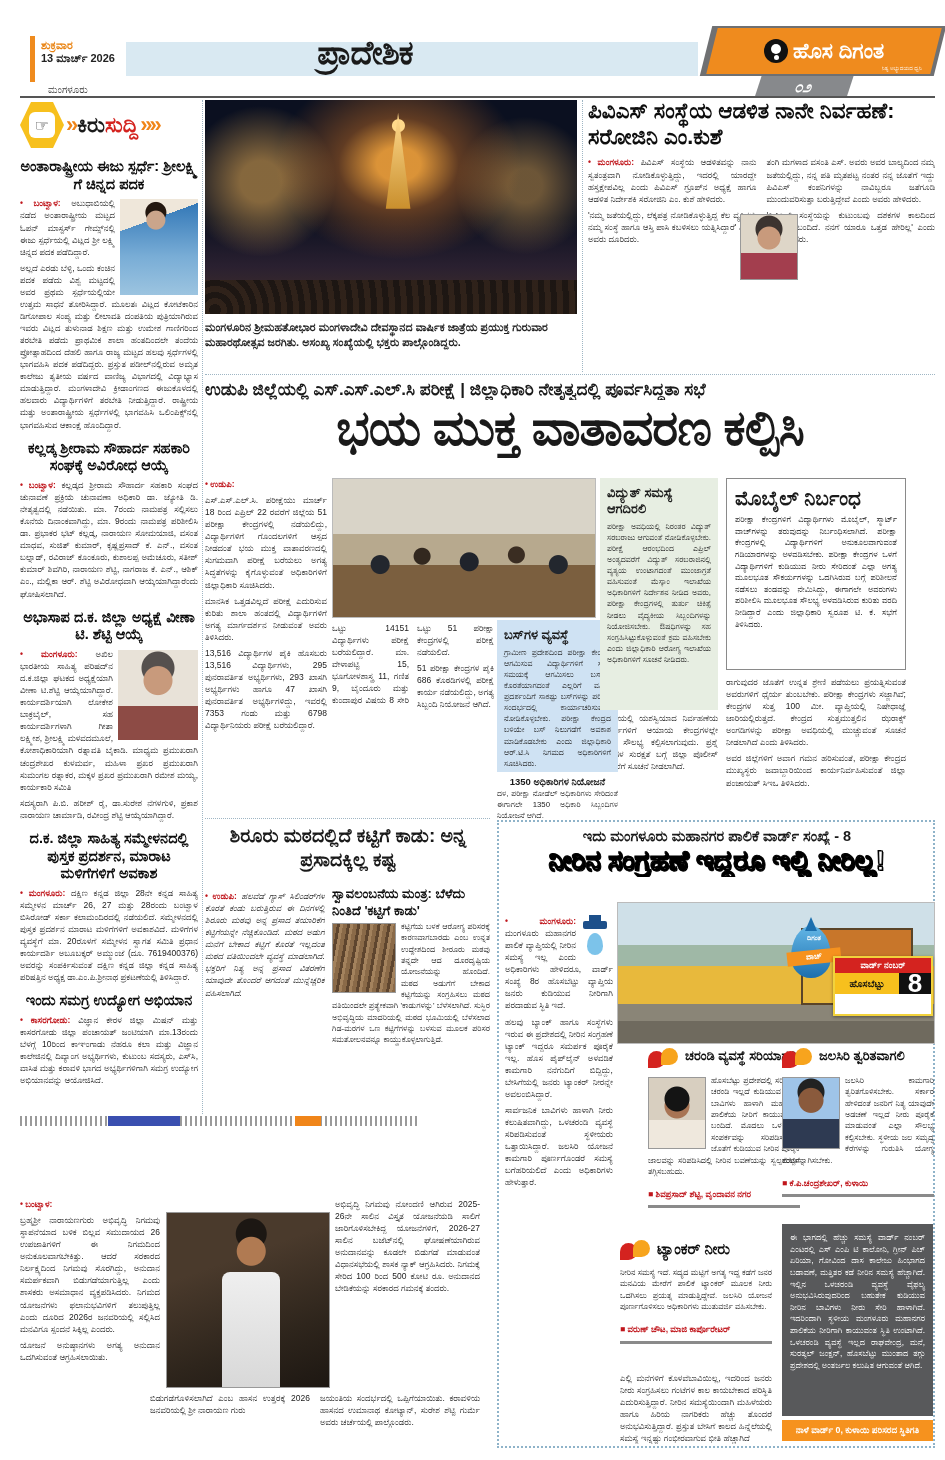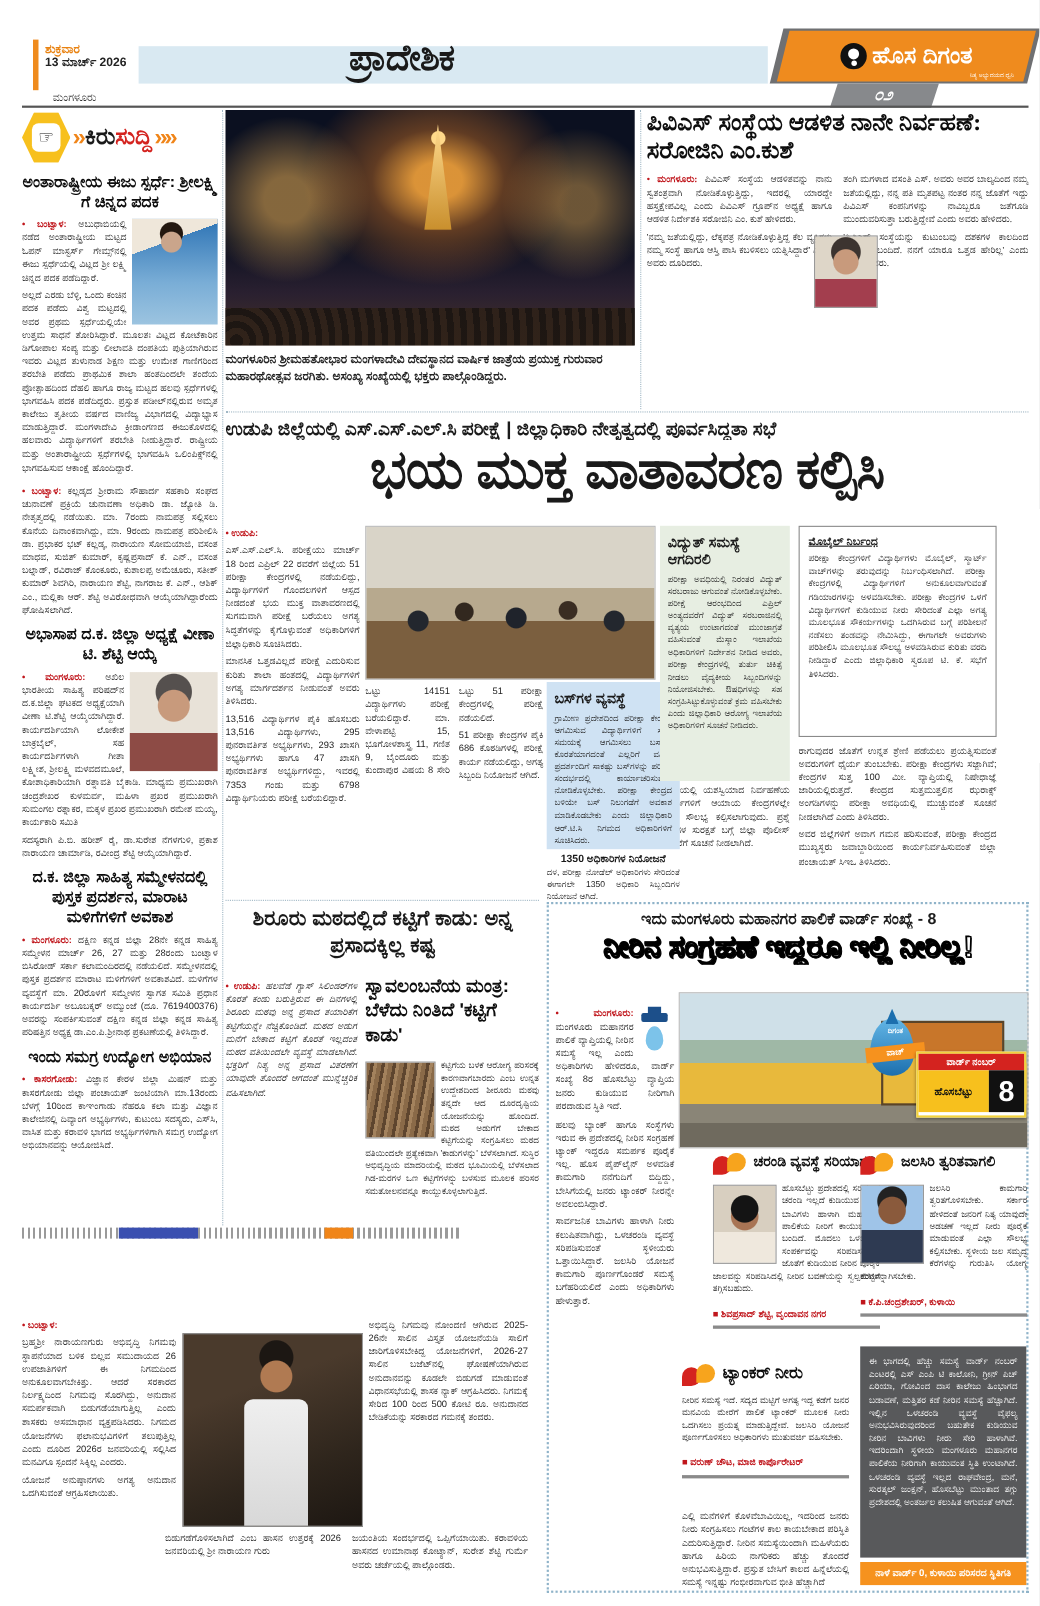--- a/index.html
+++ b/index.html
@@ -61,21 +61,21 @@
                radial-gradient(ellipse at 52% 30%,rgba(255,170,60,.85) 0 8%,rgba(255,140,40,.35) 22%,rgba(0,0,0,0) 45%),
                radial-gradient(circle at 15% 38%,rgba(255,190,90,.5) 0 6%,rgba(0,0,0,0) 22%),
                radial-gradient(circle at 86% 40%,rgba(255,190,90,.4) 0 5%,rgba(0,0,0,0) 20%),
                linear-gradient(180deg,#0b1020 0 55%,#2a2030 78%,#473327 100%);}
   .chariot{position:absolute;left:46%;top:6%;width:44px;height:96px;background:linear-gradient(180deg,#ffda8e,#c98f2d);
            clip-path:polygon(50% 0,78% 100%,22% 100%);}
   .crowd{position:absolute;left:0;bottom:0;width:100%;height:34px;
          background:repeating-radial-gradient(circle at 10px 30px,#1a1410 0 6px,#2e2118 6px 12px);opacity:.9;}
   .caption{font-size:11px;font-weight:bold;line-height:1.4;color:#222;}
   
-  .pvs{left:588px;top:98px;width:347px;font-family:Liberation Serif, serif;}
+  .pvs{left:588px;top:98px;width:347px;}
   .pvs h2{font-size:21.5px;line-height:1.22;margin-bottom:6px;}
   .cols2{column-count:2;column-gap:10px;}
   .ph-sarojini{position:absolute;left:152px;top:116px;width:56px;height:64px;border:1px solid #999;
     background:radial-gradient(circle at 50% 36%,#c89a7c 11px,rgba(0,0,0,0) 12px),
                radial-gradient(circle at 50% 22%,#3c3430 13px,rgba(0,0,0,0) 14px),
                linear-gradient(180deg,#ded6c8 0 60%,#a33e4e 60%);}
   
   .sslc-kicker{left:205px;top:380px;width:730px;font-size:17px;font-weight:bold;white-space:nowrap;overflow:hidden;}
   .sslc-head{left:205px;top:400px;width:730px;font-size:49px;font-weight:900;text-align:center;
              white-space:nowrap;overflow:hidden;letter-spacing:-1px;}
@@ -83,25 +83,25 @@
     background:radial-gradient(circle at 18% 62%,#23272e 9px,rgba(0,0,0,0) 10px),
                radial-gradient(circle at 34% 56%,#32281f 8px,rgba(0,0,0,0) 9px),
                radial-gradient(circle at 52% 60%,#1f232b 9px,rgba(0,0,0,0) 10px),
                radial-gradient(circle at 70% 55%,#3a2d22 8px,rgba(0,0,0,0) 9px),
                radial-gradient(circle at 86% 62%,#23272e 9px,rgba(0,0,0,0) 10px),
                linear-gradient(180deg,#d9d4c8 0 40%,#b7a98e 40% 62%,#7b5f3f 62%);}
   .boxtitle{font-size:13px;font-weight:900;margin-bottom:4px;}
   .busbox{left:497px;top:620px;width:121px;height:152px;background:#cfe2f3;padding:7px 7px;box-sizing:border-box;}
   .powerbox{left:600px;top:478px;width:118px;height:232px;background:#e7eee2;padding:7px;box-sizing:border-box;}
   .mobilebox{left:726px;top:478px;width:180px;height:192px;border:1px solid #8a8a8a;padding:8px;box-sizing:border-box;background:#fff;}
-  .mobilebox .boxtitle{font-size:10px;text-decoration:underline;}
+  .mobilebox .boxtitle{font-size:20px;}
   
   .shir-head{left:205px;top:824px;width:286px;font-size:19px;font-weight:900;text-align:center;line-height:1.25;}
   .selfbox{left:332px;top:886px;width:158px;height:228px;}
-  .selfbox h4{font-size:17px;line-height:1.3;margin-bottom:11px;}
+  .selfbox h4{font-size:13px;line-height:1.3;margin-bottom:1px;}
   .ph-wood{float:left;width:62px;height:68px;margin:2px 5px 2px 0;border:1px solid #999;
     background:repeating-linear-gradient(100deg,#8a6a48 0 4px,#5e452e 4px 7px,#a3825d 7px 10px);}
   
   .ward{left:497px;top:820px;width:438px;height:628px;border:2px dotted #8fb3c9;box-sizing:border-box;background:#fff;}
   .ward-kicker{left:505px;top:828px;width:424px;text-align:center;font-size:14.5px;font-weight:900;white-space:nowrap;overflow:hidden;}
   .ward-head{left:503px;top:846px;width:428px;text-align:center;font-size:27px;font-weight:900;color:#fff;
              -webkit-text-stroke:1.2px #000;text-shadow:0 0 1px #000,1px 1px 0 #000,-1px -1px 0 #000;
              white-space:nowrap;overflow:hidden;}
   .ph-tanker{left:617px;top:902px;width:316px;height:140px;position:absolute;border:1px solid #bbb;
     background:linear-gradient(180deg,#cfe0e8 0 30%,#9fb8a6 30% 45%,#e8b93c 45% 72%,#8a8577 72% 84%,#6f6a5e 84%);}
@@ -111,21 +111,21 @@
   .drop{width:40px;height:52px;margin:0 auto;background:linear-gradient(180deg,#63b6e6,#1c6fae);
         border-radius:50% 50% 50% 50%/62% 62% 40% 40%;position:relative;}
   .drop::before{content:"";position:absolute;left:14px;top:-9px;width:12px;height:14px;background:#1c6fae;
         clip-path:polygon(50% 0,100% 100%,0 100%);}
   .drop-band{position:absolute;left:-4px;top:24px;width:54px;height:14px;background:#f6921e;transform:rotate(-6deg);
         color:#fff;font-size:8px;font-weight:bold;text-align:center;line-height:14px;}
   .drop-top{position:absolute;left:0;top:8px;width:46px;text-align:center;color:#fff;font-size:6.5px;font-weight:bold;}
   .badge{left:833px;top:956px;width:100px;height:60px;background:#fff;border:2px solid #f2d23c;box-sizing:border-box;
          box-shadow:0 1px 3px rgba(0,0,0,.4);}
   .badge-top{background:#d4231f;color:#fff;font-size:8.5px;font-weight:bold;text-align:center;padding:2px 0;}
-  .badge-bot{display:flex;height:38px;}
+  .badge-bot{display:flex;height:21px;}
   .badge-name{flex:1;background:#f7c01d;color:#111;font-size:9.5px;font-weight:bold;display:flex;align-items:center;justify-content:center;}
   .badge-num{width:32px;background:#111;color:#fff;font-size:26px;font-weight:900;display:flex;align-items:center;justify-content:center;}
   
   .quote{position:absolute;width:152px;}
   .qrow{display:flex;align-items:flex-start;gap:3px;margin-bottom:3px;}
   .qmarks{flex:0 0 auto;width:34px;height:24px;position:relative;}
   .qm{position:absolute;width:17px;height:17px;border-radius:50% 50% 50% 0;}
   .qm1{left:0;top:3px;background:#d4231f;}
   .qm2{left:13px;top:0;background:#f7a41d;}
   .quote h4{font-size:13px;line-height:1.2;}
@@ -205,20 +205,21 @@
       <div class="bodytxt just">
         <div class="ph-swimmer photo"></div>
         <p><span class="dateline">• ಬಂಟ್ವಾಳ:</span> <span>ಅಬುಧಾಬಿಯಲ್ಲಿ ನಡೆದ ಅಂತಾರಾಷ್ಟ್ರೀಯ ಮಟ್ಟದ ಓಪನ್ ಮಾಸ್ಟರ್ಸ್ ಗೇಮ್ಸ್‌ನಲ್ಲಿ ಈಜು ಸ್ಪರ್ಧೆಯಲ್ಲಿ ವಿಟ್ಲದ ಶ್ರೀ ಲಕ್ಷ್ಮಿ ಚಿನ್ನದ ಪದಕ ಪಡೆದಿದ್ದಾರೆ.</span></p>
         <div>
             <p>ಅಲ್ಲದೆ ಎರಡು ಬೆಳ್ಳಿ, ಒಂದು ಕಂಚಿನ ಪದಕ ಪಡೆದು ವಿಶ್ವ ಮಟ್ಟದಲ್ಲಿ ಅವರ ಪ್ರಥಮ ಸ್ಪರ್ಧೆಯಲ್ಲಿಯೇ ಉತ್ತಮ ಸಾಧನೆ ತೋರಿಸಿದ್ದಾರೆ. ಮೂಲತಃ ವಿಟ್ಲದ ಕೋಟೆಕಾರಿನ ಡಿಗೋಪಾಲ ಸಂಪ್ಯ ಮತ್ತು ಲೀಲಾವತಿ ದಂಪತಿಯ ಪುತ್ರಿಯಾಗಿರುವ ಇವರು ವಿಟ್ಲದ ತುಳುನಾಡ ಶಿಕ್ಷಣ ಮತ್ತು ಉಮೇಶ ಗಾಣಿಗರಿಂದ ತರಬೇತಿ ಪಡೆದು ಪ್ರಾಥಮಿಕ ಶಾಲಾ ಹಂತದಿಂದಲೇ ತಂದೆಯ ಪ್ರೋತ್ಸಾಹದಿಂದ ದೆಹಲಿ ಹಾಗೂ ರಾಜ್ಯ ಮಟ್ಟದ ಹಲವು ಸ್ಪರ್ಧೆಗಳಲ್ಲಿ ಭಾಗವಹಿಸಿ ಪದಕ ಪಡೆದಿದ್ದರು. ಪ್ರಸ್ತುತ ಪಡೀಲ್‌ನಲ್ಲಿರುವ ಅಮೃತ ಕಾಲೇಜು ತೃತೀಯ ವರ್ಷದ ವಾಣಿಜ್ಯ ವಿಭಾಗದಲ್ಲಿ ವಿದ್ಯಾಭ್ಯಾಸ ಮಾಡುತ್ತಿದ್ದಾರೆ. ಮಂಗಳಾದೇವಿ ಕ್ರೀಡಾಂಗಣದ ಈಜುಕೊಳದಲ್ಲಿ ಹಲವಾರು ವಿದ್ಯಾರ್ಥಿಗಳಿಗೆ ತರಬೇತಿ ನೀಡುತ್ತಿದ್ದಾರೆ. ರಾಷ್ಟ್ರೀಯ ಮತ್ತು ಅಂತಾರಾಷ್ಟ್ರೀಯ ಸ್ಪರ್ಧೆಗಳಲ್ಲಿ ಭಾಗವಹಿಸಿ ಒಲಿಂಪಿಕ್ಸ್‌ನಲ್ಲಿ ಭಾಗವಹಿಸುವ ಆಕಾಂಕ್ಷೆ ಹೊಂದಿದ್ದಾರೆ.</p>
           </div>
       </div>
     </div>
 
     <div class="kstory">
+      <h3>ಕಲ್ಲಡ್ಕ ಶ್ರೀರಾಮ ಸೌಹಾರ್ದ ಸಹಕಾರಿ ಸಂಘಕ್ಕೆ ಅವಿರೋಧ ಆಯ್ಕೆ</h3>
       <div class="bodytxt just">
         <p><span class="dateline">• ಬಂಟ್ವಾಳ:</span> <span>ಕಲ್ಲಡ್ಕದ ಶ್ರೀರಾಮ ಸೌಹಾರ್ದ ಸಹಕಾರಿ ಸಂಘದ ಚುನಾವಣೆ ಪ್ರಕ್ರಿಯೆ ಚುನಾವಣಾ ಅಧಿಕಾರಿ ಡಾ. ಜ್ಯೋತಿ ಡಿ. ನೇತೃತ್ವದಲ್ಲಿ ನಡೆಯಿತು. ಮಾ. 7ರಂದು ನಾಮಪತ್ರ ಸಲ್ಲಿಸಲು ಕೊನೆಯ ದಿನಾಂಕವಾಗಿದ್ದು, ಮಾ. 9ರಂದು ನಾಮಪತ್ರ ಪರಿಶೀಲಿಸಿ ಡಾ. ಪ್ರಭಾಕರ ಭಟ್ ಕಲ್ಲಡ್ಕ, ನಾರಾಯಣ ಸೋಮಯಾಜಿ, ವಸಂತ ಮಾಧವ, ಸುಜಿತ್ ಕುಮಾರ್, ಕೃಷ್ಣಪ್ರಸಾದ್ ಕೆ. ಎನ್., ವಸಂತ ಬಲ್ನಾಡ್, ರವಿರಾಜ್ ಕೊಂಕೂರು, ಕುಶಾಲಪ್ಪ ಅಮೆಚೂರು, ಸತೀಶ್ ಕುಮಾರ್ ಶಿವಗಿರಿ, ನಾರಾಯಣ ಶೆಟ್ಟಿ, ನಾಗರಾಜ ಕೆ. ಎನ್., ಆಶಿಕ್ ಎಂ., ಮಲ್ಲಿಕಾ ಆರ್. ಶೆಟ್ಟಿ ಅವಿರೋಧವಾಗಿ ಆಯ್ಕೆಯಾಗಿದ್ದಾರೆಂದು ಘೋಷಿಸಲಾಗಿದೆ.</span></p>
       </div>
     </div>
 
     <div class="kstory">
       <h3>ಅಭಾಸಾಪ ದ.ಕ. ಜಿಲ್ಲಾ ಅಧ್ಯಕ್ಷೆ ವೀಣಾ ಟಿ. ಶೆಟ್ಟಿ ಆಯ್ಕೆ</h3>
       <div class="bodytxt just">
         <div class="ph-woman photo"></div>
         <p><span class="dateline">• ಮಂಗಳೂರು:</span> <span>ಅಖಿಲ ಭಾರತೀಯ ಸಾಹಿತ್ಯ ಪರಿಷದ್‌ನ ದ.ಕ.ಜಿಲ್ಲಾ ಘಟಕದ ಅಧ್ಯಕ್ಷೆಯಾಗಿ ವೀಣಾ ಟಿ.ಶೆಟ್ಟಿ ಆಯ್ಕೆಯಾಗಿದ್ದಾರೆ. ಕಾರ್ಯದರ್ಶಿಯಾಗಿ ಲೋಕೇಶ ಬಾಕ್ರಬೈಲ್, ಸಹ ಕಾರ್ಯದರ್ಶಿಗಳಾಗಿ ಗೀತಾ ಲಕ್ಷ್ಮೀಶ, ಶ್ರೀಲಕ್ಷ್ಮಿ ಮಳವದಮೂಲೆ, ಕೋಶಾಧಿಕಾರಿಯಾಗಿ ರತ್ನಾವತಿ ಬೈಕಾಡಿ. ಮಾಧ್ಯಮ ಪ್ರಮುಖರಾಗಿ ಚಂದ್ರಶೇಖರ ಕುಳಮರ್ವ, ಮಹಿಳಾ ಪ್ರಖರ ಪ್ರಮುಖರಾಗಿ ಸುಮಂಗಲ ರತ್ನಾಕರ, ಮಕ್ಕಳ ಪ್ರಖರ ಪ್ರಮುಖರಾಗಿ ರಮೇಶ ಮಯ್ಯ, ಕಾರ್ಯಕಾರಿ ಸಮಿತಿ</span></p>

